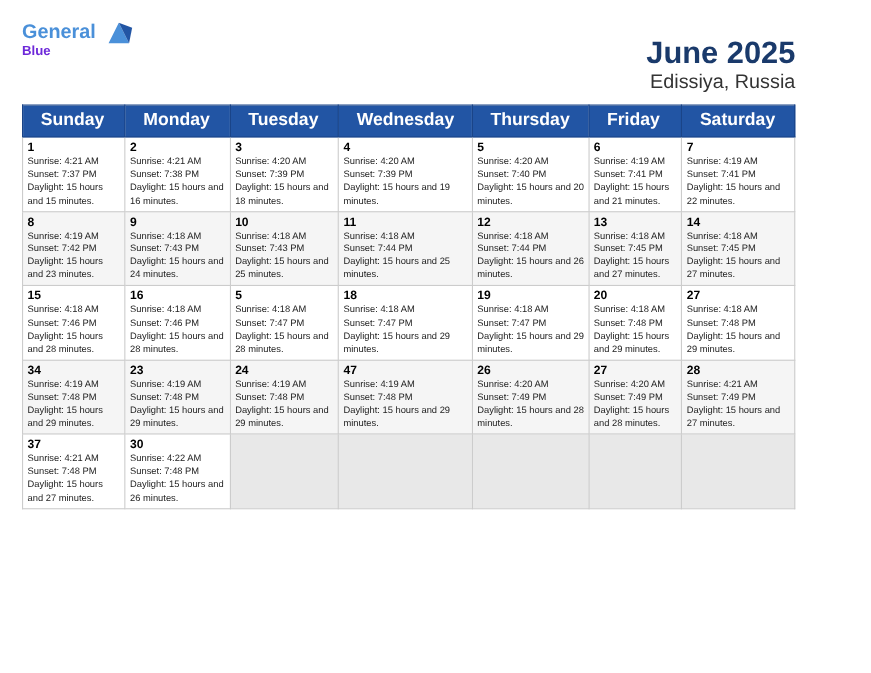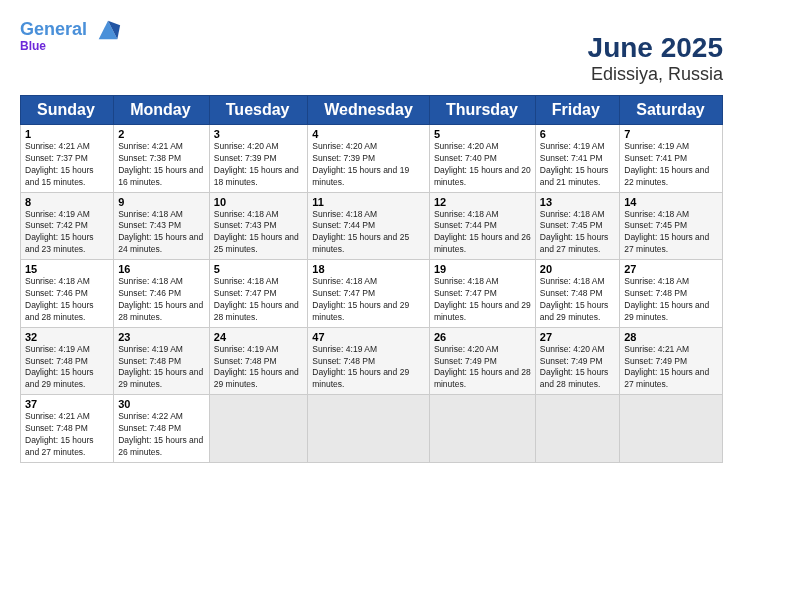--- a/index.html
+++ b/index.html
@@ -301,21 +301,21 @@
         <span class="day-num">27</span>
         <div class="day-info">
           Sunrise: 4:18 AM<br>
           Sunset: 7:48 PM<br>
           Daylight: 15 hours and 29 minutes.
         </div>
       </td>
         </tr>
         <tr>
           <td>
-        <span class="day-num">32</span>
+        <span class="day-num">34</span>
         <div class="day-info">
           Sunrise: 4:19 AM<br>
           Sunset: 7:48 PM<br>
           Daylight: 15 hours and 29 minutes.
         </div>
       </td>
           <td>
         <span class="day-num">23</span>
         <div class="day-info">
           Sunrise: 4:19 AM<br>

